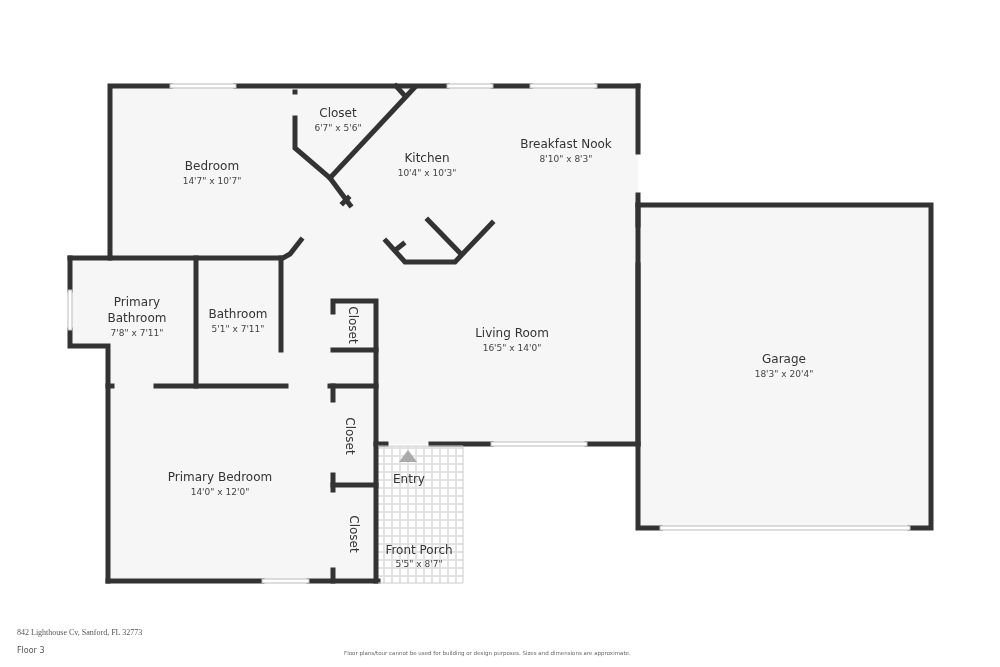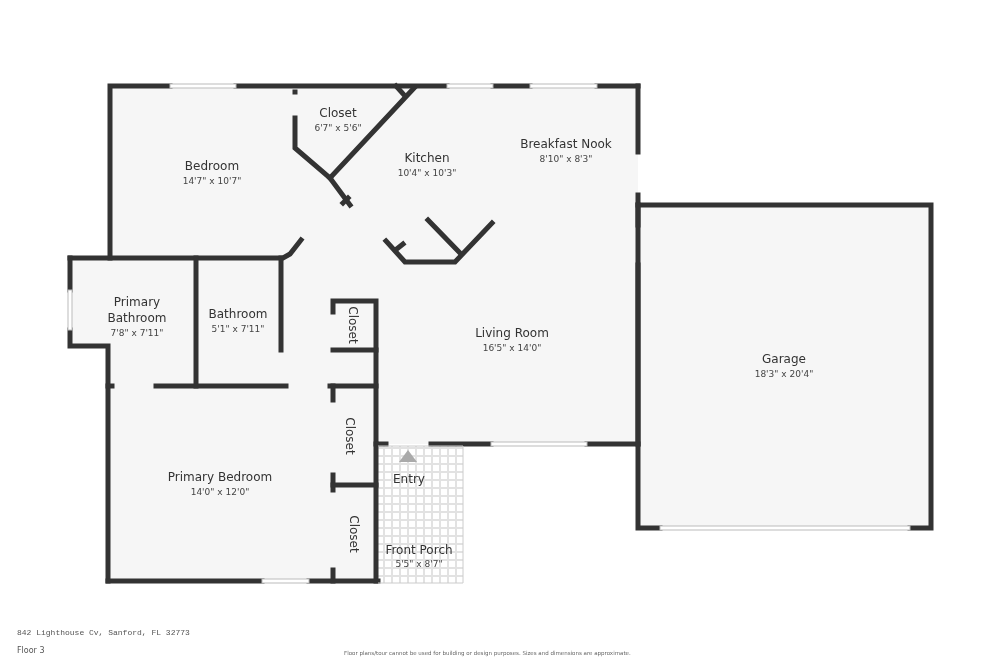--- a/index.html
+++ b/index.html
@@ -1,20 +1,20 @@
 <!DOCTYPE html>
 <html><head>
 <meta charset="utf-8">
 <style>
   html, body { margin:0; padding:0; background:#ffffff; }
   body { width:1000px; height:667px; position:relative; overflow:hidden; font-family:"DejaVu Sans", sans-serif; }
   #plan { position:absolute; left:0; top:0; width:1000px; height:667px; }
   .room-name { font-family:"DejaVu Sans", sans-serif; font-size:12px; fill:#333333; text-anchor:middle; }
   .room-dim { font-family:"DejaVu Sans", sans-serif; font-size:9px; fill:#444444; text-anchor:middle; }
-  .footer-address { position:absolute; left:17px; top:628px; font-size:8px; color:#555; font-family:Liberation Mono, monospace;text-align:center; }
+  .footer-address { position:absolute; left:17px; top:628px; font-size:8px; color:#555; font-family:Liberation Serif, serif;text-align:center; }
   .footer-floor { position:absolute; left:17px; top:646px; font-size:8px; color:#555; font-family:"DejaVu Sans", sans-serif; }
   .footer-disclaimer { position:absolute; left:344px; top:650px; font-size:5.5px; color:#666; font-family:"DejaVu Sans", sans-serif; }
 </style>
 </head>
 <body>
 
 <svg id="plan" viewBox="0 0 1000 667" xmlns="http://www.w3.org/2000/svg">
   <defs>
     <pattern id="tile" width="8" height="8" patternUnits="userSpaceOnUse">
       <rect width="8" height="8" fill="#ffffff"></rect>

